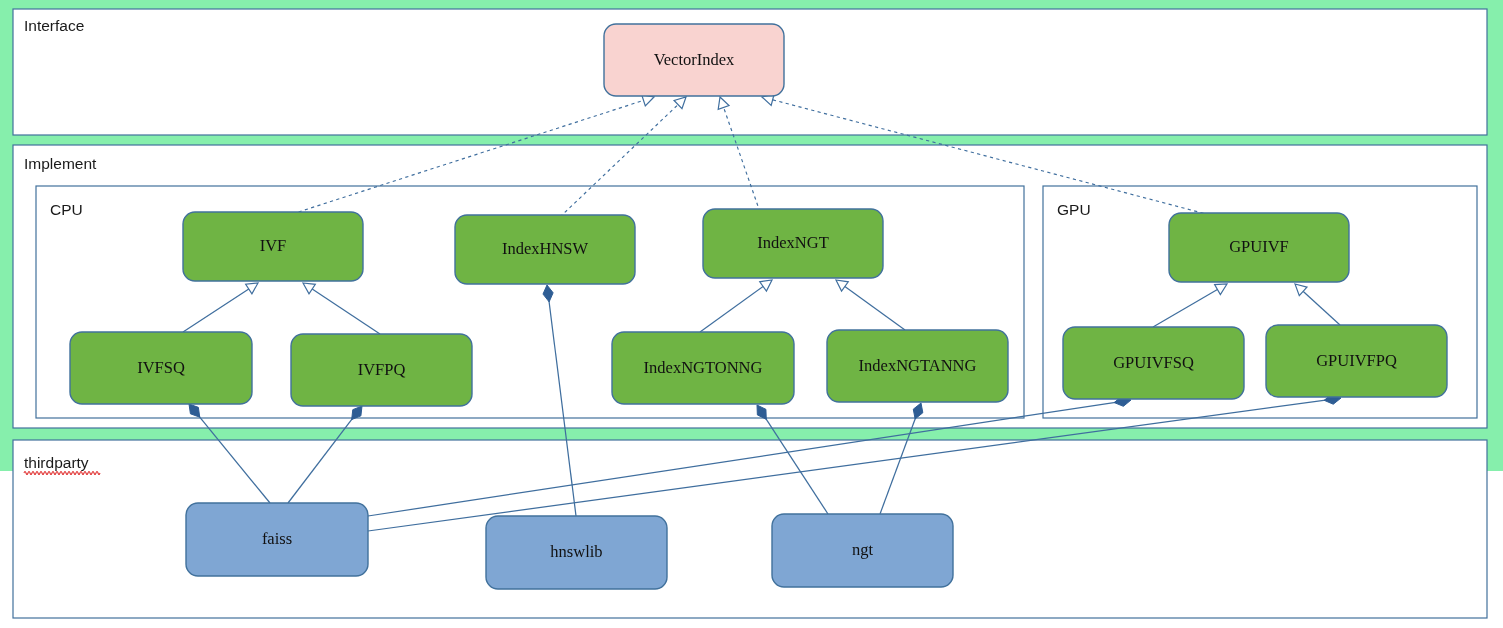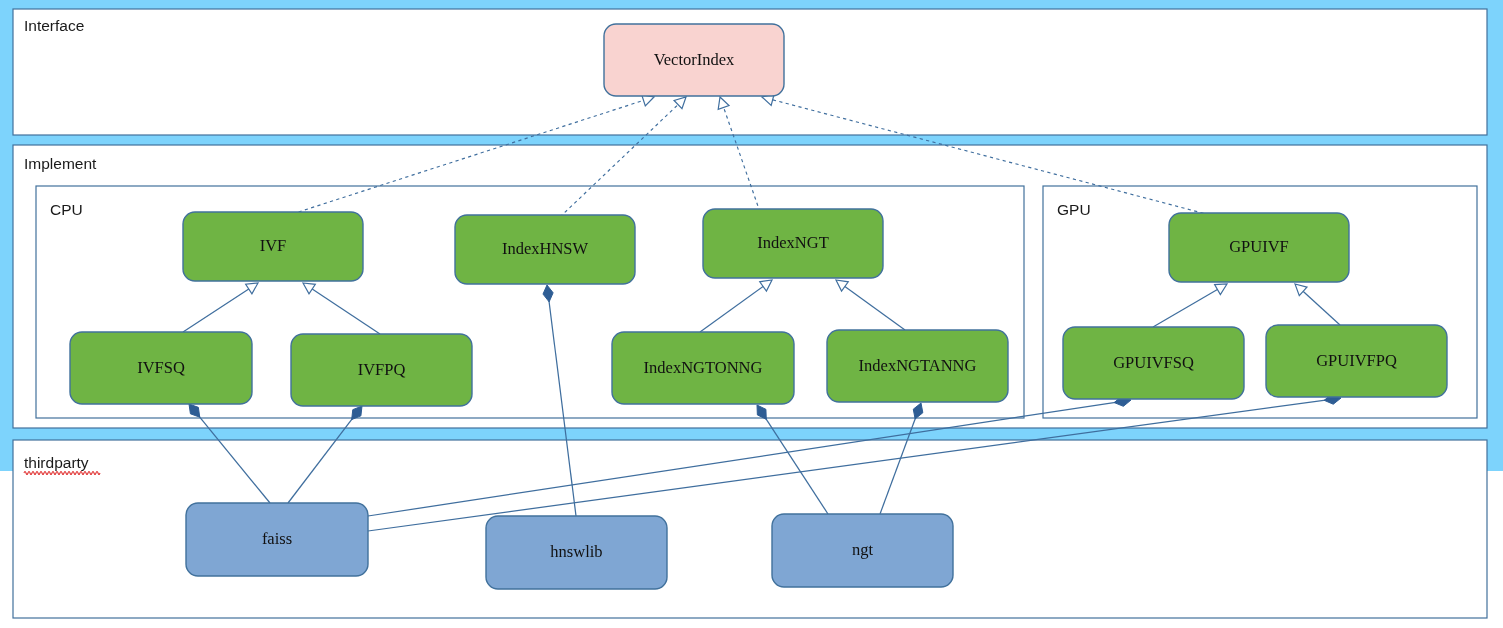--- a/index.html
+++ b/index.html
@@ -10,21 +10,21 @@
   body {
     width: 1503px;
     height: 628px;
     font-family: "Liberation Sans", sans-serif;
     overflow: hidden;
   }
   #diagram-root {
     position: relative;
     width: 1503px;
     height: 471px;
-    background: #7dd3fc;
+    background: #86efac;
   }
   svg.layer {
     position: absolute;
     left: 0;
     top: 0;
     width: 1503px;
     height: 628px;
   }
   .group-frame {
     fill: #ffffff;

